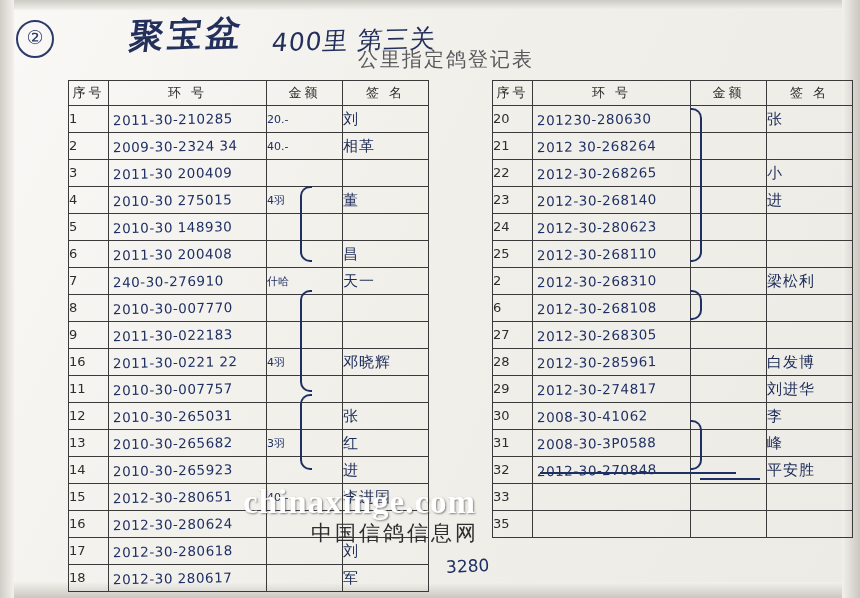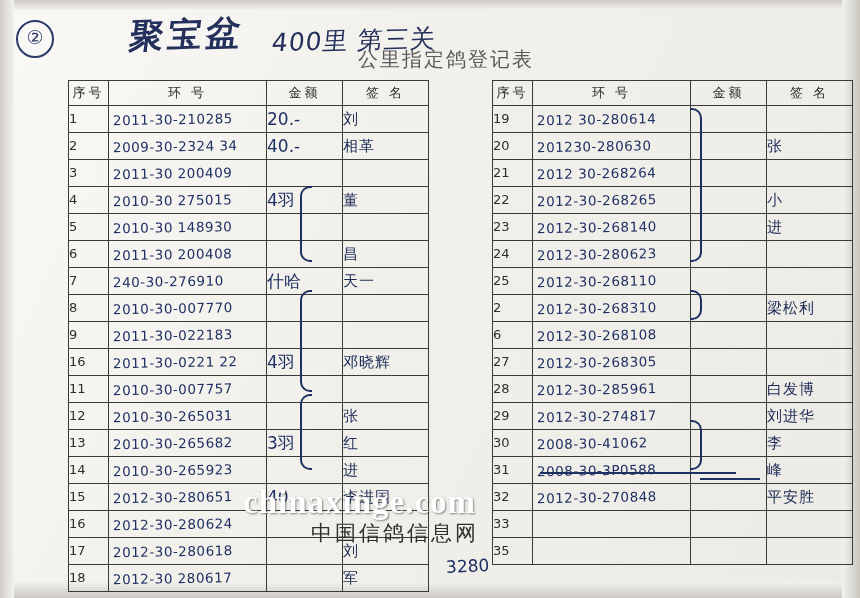--- a/index.html
+++ b/index.html
@@ -92,21 +92,21 @@
     color:#1d2b55;
     padding-left:4px;
     transform:rotate(-1deg);
     display:block;
     white-space:nowrap;
     letter-spacing:0.5px;
   }
   .hw.blue{color:#1e2f63;}
   .amt{
     font-family:"DejaVu Sans", sans-serif;
-    font-size:17px;color:#1e2f63;
+    font-size:11px;color:#1e2f63;
     transform:rotate(-1deg);
   }
   .sign{
     font-family:"DejaVu Sans", sans-serif;
     font-size:15px;color:#1b2a57;text-align:center;
     transform:rotate(-2deg);
     letter-spacing:1px;
   }
   .brace{
     position:absolute;
@@ -330,28 +330,20 @@
     <thead>
       <tr>
         <th>序号</th>
         <th>环  号</th>
         <th>金额</th>
         <th>签 名</th>
       </tr>
     </thead>
     <tbody id="right-body">
         <tr>
-          <td><span class="seq">19</span></td>
-          <td>
-            <span class="hw blue">2012 30-280614</span>
-          </td>
-          <td><span class="amt"></span></td>
-          <td><span class="sign"></span></td>
-        </tr>
-        <tr>
           <td><span class="seq">20</span></td>
           <td>
             <span class="hw blue">201230-280630</span>
           </td>
           <td><span class="amt"></span></td>
           <td><span class="sign">张</span></td>
         </tr>
         <tr>
           <td><span class="seq">21</span></td>
           <td>

